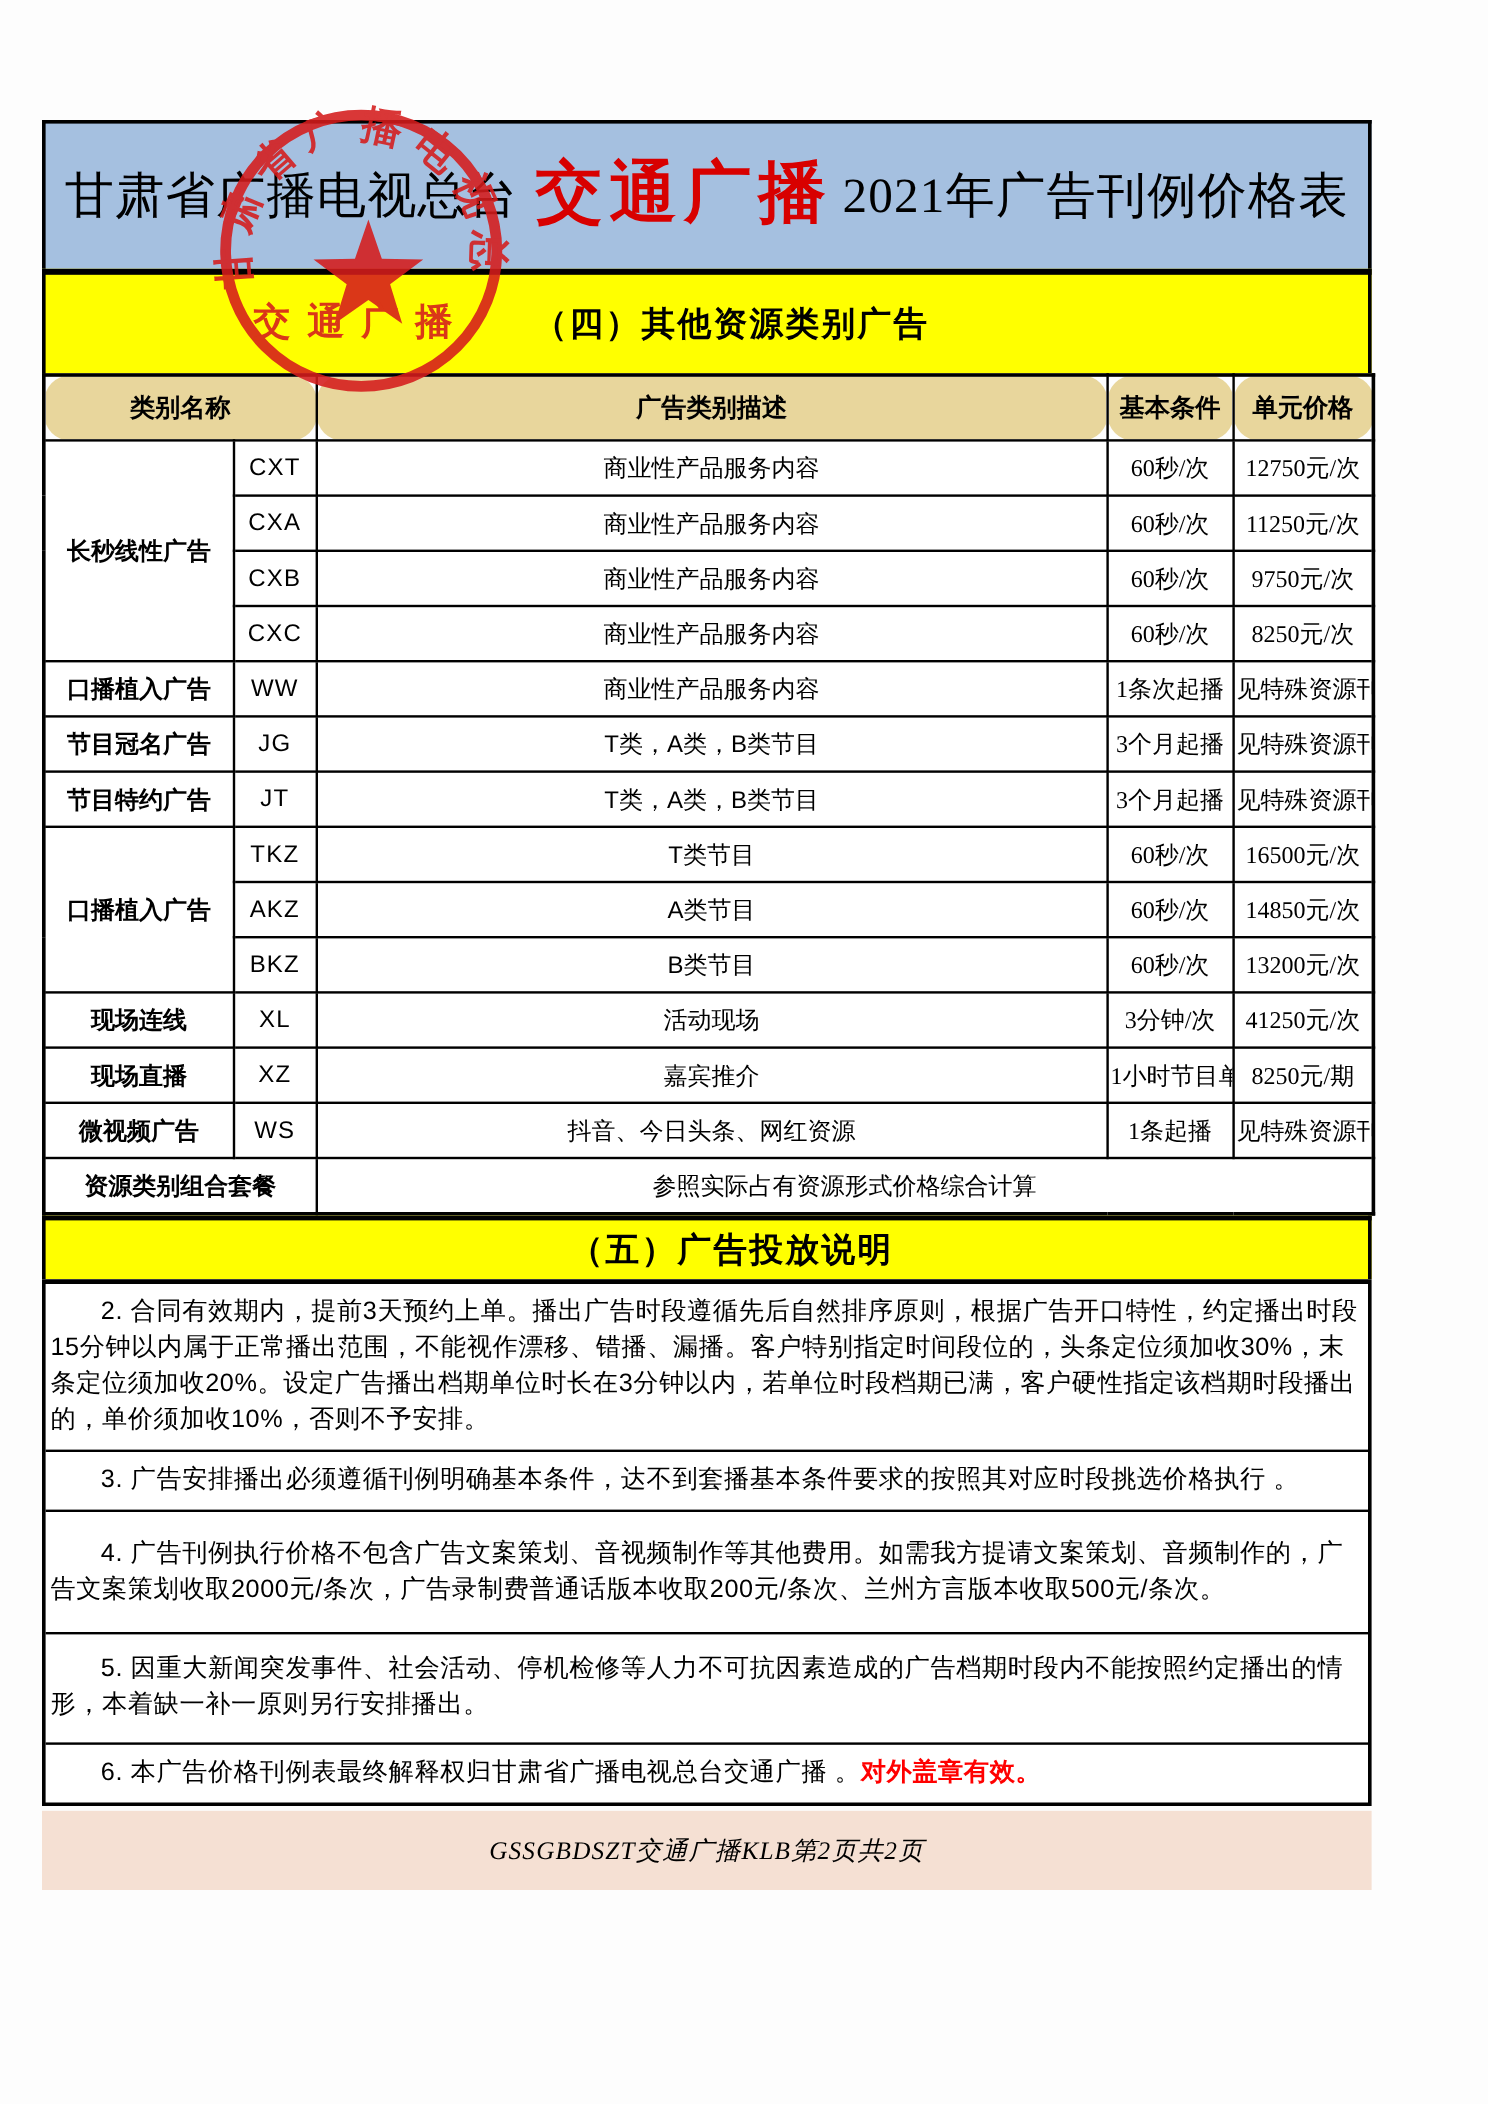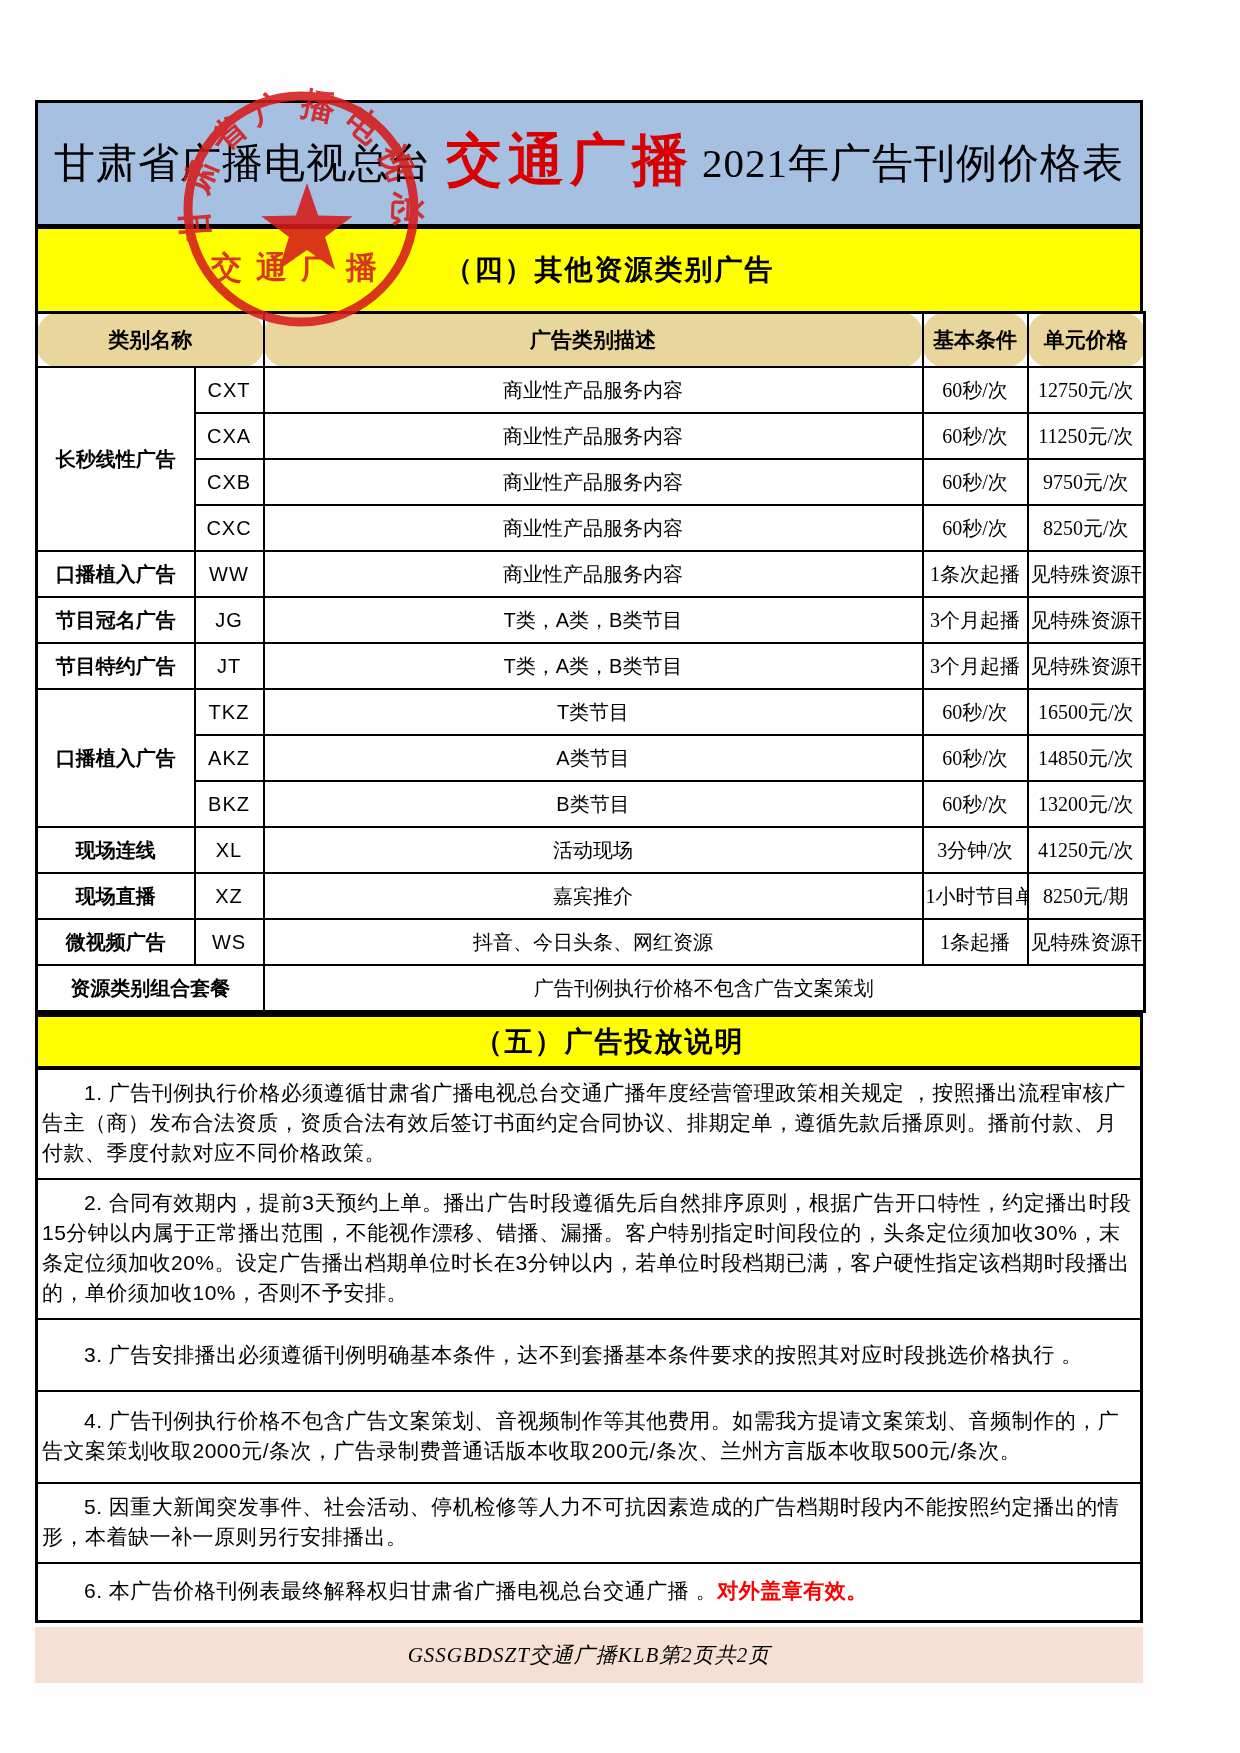--- a/index.html
+++ b/index.html
@@ -52,21 +52,21 @@
     text-indent:2em;letter-spacing:0.5px;
   }
   .note:first-child{border-top:none;}
   .note:nth-child(3){padding:20px 6px 20px 4px;}
   .note:nth-child(4){padding:14px 6px 16px 4px;}
   .note:nth-child(6){padding:12px 6px 14px 4px;}
   .note .red{color:#ff0000;font-weight:bold;}
 
   
   .footer-strip{
-    box-sizing:border-box;height:56px;margin-top:4px;background:#f5e0d3;
+    box-sizing:border-box;height:66px;margin-top:4px;background:#f5e0d3;
     display:flex;align-items:center;justify-content:center;
     font-family:"Liberation Serif", serif;font-style:italic;font-size:21px;letter-spacing:1px;
   }
 
   
   .stamp{position:absolute;left:170px;top:80px;width:262px;height:262px;opacity:.88;pointer-events:none;}
   .stamp text{fill:#d51c1c;font-weight:bold;font-family:"Liberation Serif", serif;}
 </style>
 </head>
 <body>
@@ -181,31 +181,30 @@
         </tr>
         <tr>
           <td class="cat" rowspan="1">微视频广告</td>
           <td class="code">WS</td>
           <td class="desc">抖音、今日头条、网红资源</td>
           <td class="cond">1条起播</td>
           <td class="price-c">见特殊资源刊例</td>
         </tr>
         <tr>
           <td class="cat" colspan="2">资源类别组合套餐</td>
-          <td class="combo-desc" colspan="3">广告刊例执行价格不包含广告文案策划</td>
+          <td class="combo-desc" colspan="3">参照实际占有资源形式价格综合计算</td>
         </tr>
       </tbody>
   </table>
 
   <div class="band band5">
     <span>（五）广告投放说明</span>
   </div>
 
   <div class="notes">
-      <div class="note"><span>1. 广告刊例执行价格必须遵循甘肃省广播电视总台交通广播年度经营管理政策相关规定 ，按照播出流程审核广告主（商）发布合法资质，资质合法有效后签订书面约定合同协议、排期定单，遵循先款后播原则。播前付款、月付款、季度付款对应不同价格政策。</span></div>
       <div class="note"><span>2. 合同有效期内，提前3天预约上单。播出广告时段遵循先后自然排序原则，根据广告开口特性，约定播出时段15分钟以内属于正常播出范围，不能视作漂移、错播、漏播。客户特别指定时间段位的，头条定位须加收30%，末条定位须加收20%。设定广告播出档期单位时长在3分钟以内，若单位时段档期已满，客户硬性指定该档期时段播出的，单价须加收10%，否则不予安排。</span></div>
       <div class="note"><span>3. 广告安排播出必须遵循刊例明确基本条件，达不到套播基本条件要求的按照其对应时段挑选价格执行 。</span></div>
       <div class="note"><span>4. 广告刊例执行价格不包含广告文案策划、音视频制作等其他费用。如需我方提请文案策划、音频制作的，广告文案策划收取2000元/条次，广告录制费普通话版本收取200元/条次、兰州方言版本收取500元/条次。</span></div>
       <div class="note"><span>5. 因重大新闻突发事件、社会活动、停机检修等人力不可抗因素造成的广告档期时段内不能按照约定播出的情形，本着缺一补一原则另行安排播出。</span></div>
       <div class="note"><span>6. 本广告价格刊例表最终解释权归甘肃省广播电视总台交通广播 。</span><span class="red">对外盖章有效。</span></div>
     </div>
 
   <div class="footer-strip">
     <span>GSSGBDSZT交通广播KLB第2页共2页</span>
   </div>

